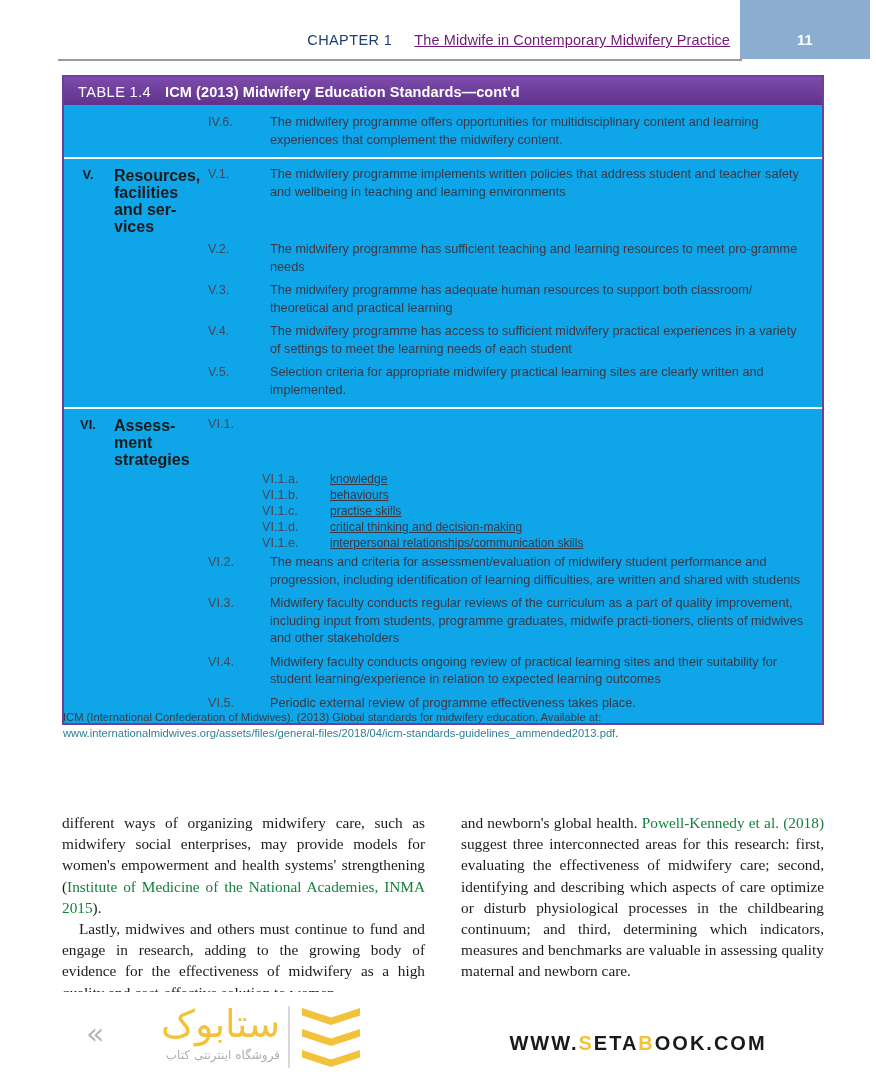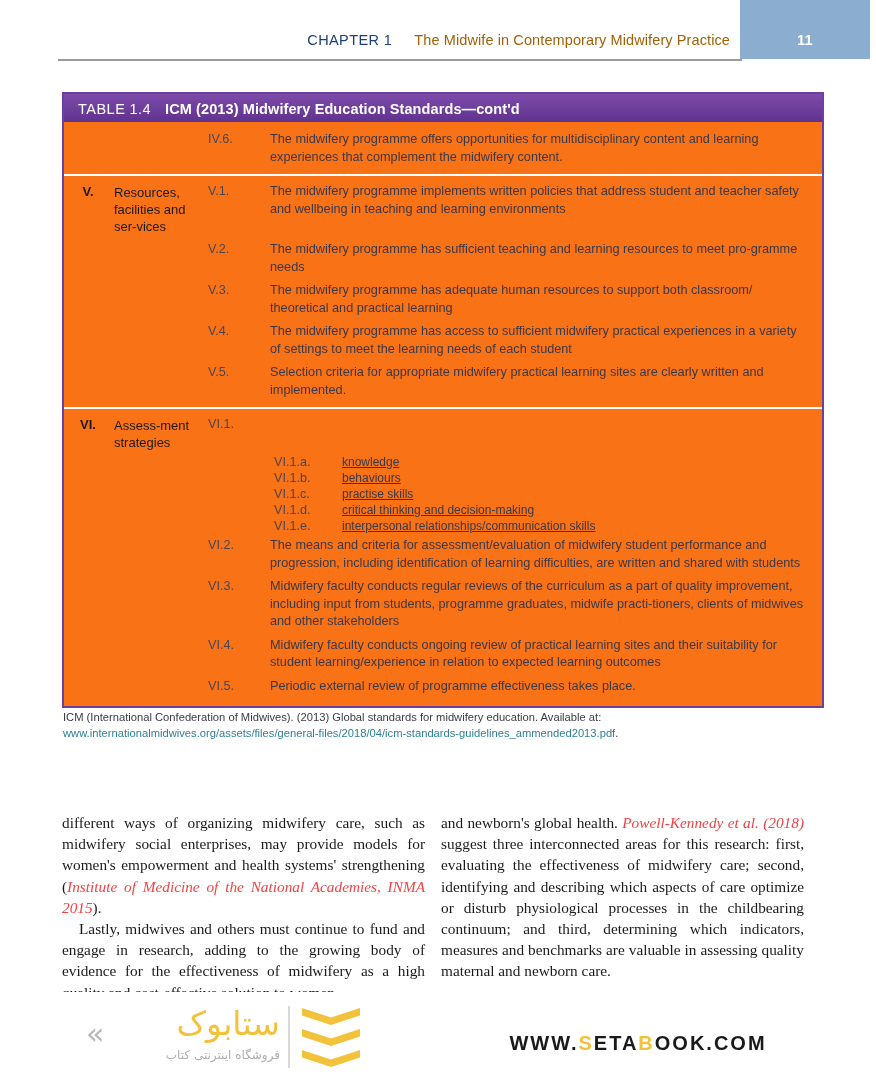--- a/index.html
+++ b/index.html
@@ -62,28 +62,29 @@
     font-size: 14.5px;
     color: #222222;
     white-space: nowrap;
   }
   .header-chapter {
     color: #1b3f7a;
     font-weight: normal;
     letter-spacing: 0.4px;
   }
   .header-chaptertitle {
-    color: #a16207;
+    color: #701a75;
     letter-spacing: 0.1px;
+    text-decoration: underline;
   }
 
   
   .table-wrap {
     position: absolute;
-    top: 92px;
+    top: 75px;
     left: 62px;
     width: 762px;
   }
   .table-caption {
     background: #6f3f9e;
     background: linear-gradient(180deg, #7d4cab 0%, #60318d 100%);
     color: #ffffff;
     font-size: 14.5px;
     padding: 7px 0 7px 14px;
     box-sizing: border-box;
@@ -100,21 +101,21 @@
   .table-caption .cap-num {
     font-weight: normal;
     letter-spacing: 0.5px;
   }
   .table-caption .cap-title {
     font-weight: bold;
     margin-left: 10px;
     letter-spacing: 0.1px;
   }
   .table-body {
-    background: #f97316;
+    background: #0ea5e9;
     border: 2px solid #6f3f9e;
     border-top: none;
     padding: 6px 0 8px 0;
   }
   .section-divider {
     height: 2px;
     background: #ffffff;
     margin: 5px 0 4px 0;
   }
   .row {
@@ -127,22 +128,22 @@
     flex: 0 0 48px;
     text-align: center;
     font-size: 13px;
     font-weight: bold;
     color: #1a1a1a;
     padding-top: 1px;
   }
   .col-name {
     width: 92px;
     flex: 0 0 92px;
-    font-size: 13px;
-    font-weight: normal;
+    font-size: 16px;
+    font-weight: bold;
     color: #1a1a1a;
     line-height: 17px;
     padding-top: 1px;
     padding-left: 2px;
   }
   .col-code {
     width: 58px;
     flex: 0 0 58px;
     font-size: 12.6px;
     color: #4a4654;
@@ -153,21 +154,21 @@
     flex: 1 1 auto;
     font-size: 12.7px;
     color: #3b3845;
     line-height: 17.5px;
     padding-left: 4px;
     padding-right: 6px;
   }
   .sublist {
     display: flex;
     padding: 1px 10px 1px 0;
-    margin-left: 12px;
+    margin-left: 0;
   }
   .sub-gap {
     width: 198px;
     flex: 0 0 198px;
   }
   .sub-code {
     width: 68px;
     flex: 0 0 68px;
     font-size: 12.6px;
     color: #4a4654;
@@ -194,40 +195,39 @@
     text-decoration: none;
   }
 
   
   .body-cols {
     position: absolute;
     top: 812px;
     left: 62px;
     width: 762px;
     display: flex;
-    gap: 16px;
+    gap: 36px;
   }
   .body-col {
     width: 363px;
     flex: 0 0 363px;
     font-family: "Liberation Serif", serif;
     font-size: 15.3px;
     line-height: 21.2px;
     color: #1a1a1a;
     text-align: justify;
   }
   .body-col p {
     margin: 0;
   }
   .body-col p.indent {
     text-indent: 17px;
   }
   .cite {
-    color: #ef4444;
-    font-style: italic;
+    color: #15803d;
   }
 
   
   .footer {
     position: absolute;
     left: 0;
     top: 992px;
     width: 876px;
     height: 88px;
     background: #ffffff;
@@ -243,21 +243,21 @@
     top: 8px;
     width: 240px;
     height: 72px;
   }
   .logo-script {
     position: absolute;
     left: 0;
     top: 2px;
     width: 200px;
     text-align: right;
-    font-size: 33px;
+    font-size: 38px;
     line-height: 44px;
     color: #f3c23b;
     direction: rtl;
     font-family: "DejaVu Sans", sans-serif;
   }
   .logo-chev {
     position: absolute;
     left: 6px;
     top: 16px;
     font-size: 30px;

